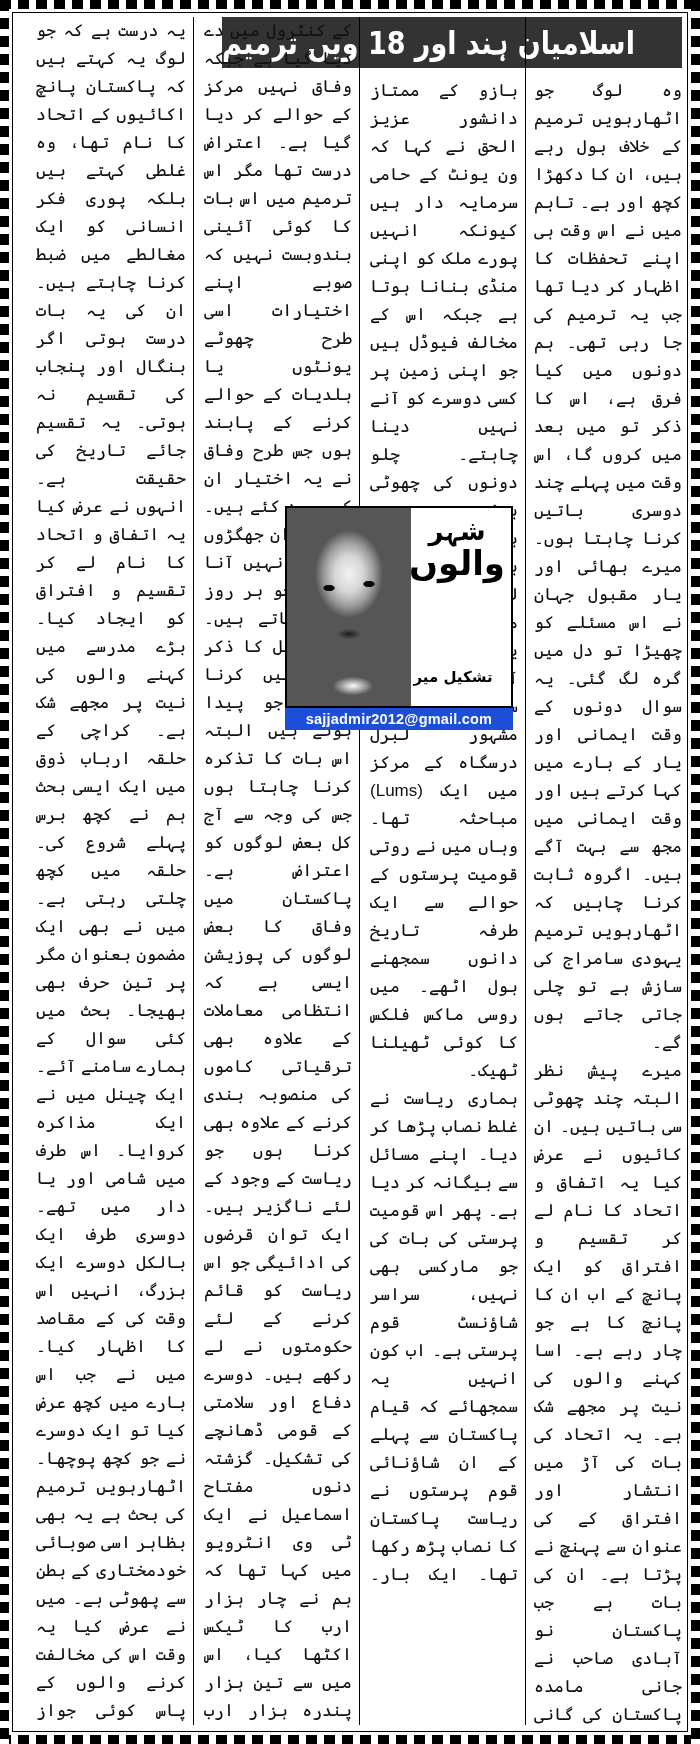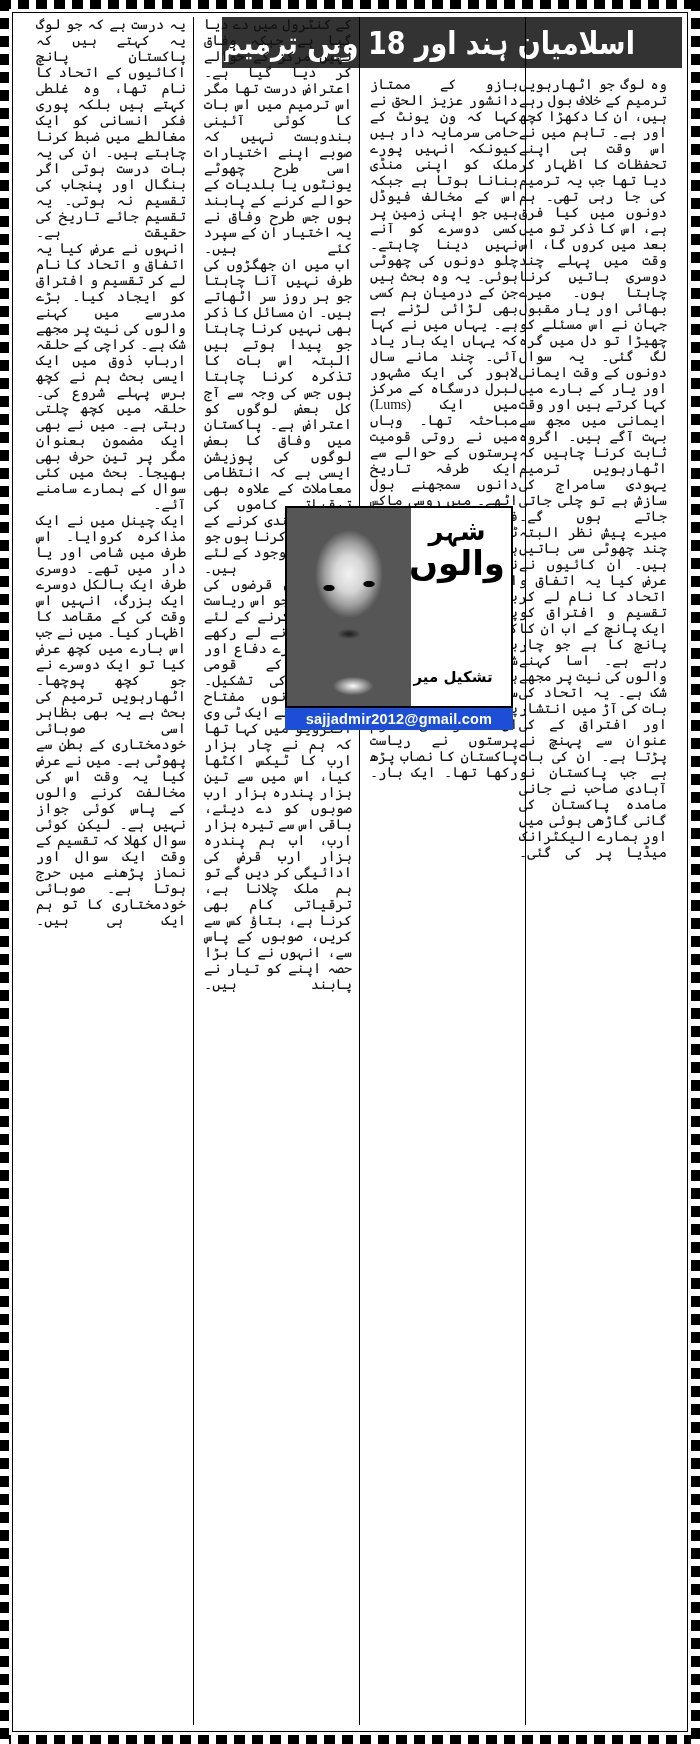--- a/index.html
+++ b/index.html
@@ -39,30 +39,30 @@
     font-family:"DejaVu Sans","Liberation Sans",sans-serif;
     line-height:1;
   }
   .headline-box .hl{transform:scaleY(1.18);display:inline-block;white-space:nowrap;}
 
   
   .cols{position:absolute;left:0;top:0;width:664px;height:1710px;}
 
   .col{
     position:absolute;top:0;
-    font-size:14px;line-height:16px;
+    font-size:17px;line-height:28px;
     text-align:justify;text-align-last:justify;
     color:#111;
     direction:rtl;
     word-spacing:0.5px;
     overflow:hidden;
-    font-family:Liberation Serif, serif;
+    font-family:Liberation Sans, sans-serif;
   }
   
-  .c1{right:15px;   width:148px;top:60px;height:1648px;}
+  .c1{right:0px;   width:148px;top:60px;height:1648px;}
   .c2{right:164px; width:148px;top:60px;height:1648px;}
   .c3{right:330px; width:148px;top:0px; height:1708px;}
   .c4{right:496px; width:150px;top:0px; height:1708px;}
 
   .col p{margin:0 0 0 0;text-indent:0;}
 
   .vrule{position:absolute;top:0;width:1px;height:1708px;background:#000;}
   .vr1{right:156px;}
   .vr2{right:322px;}
   .vr3{right:488px;}

